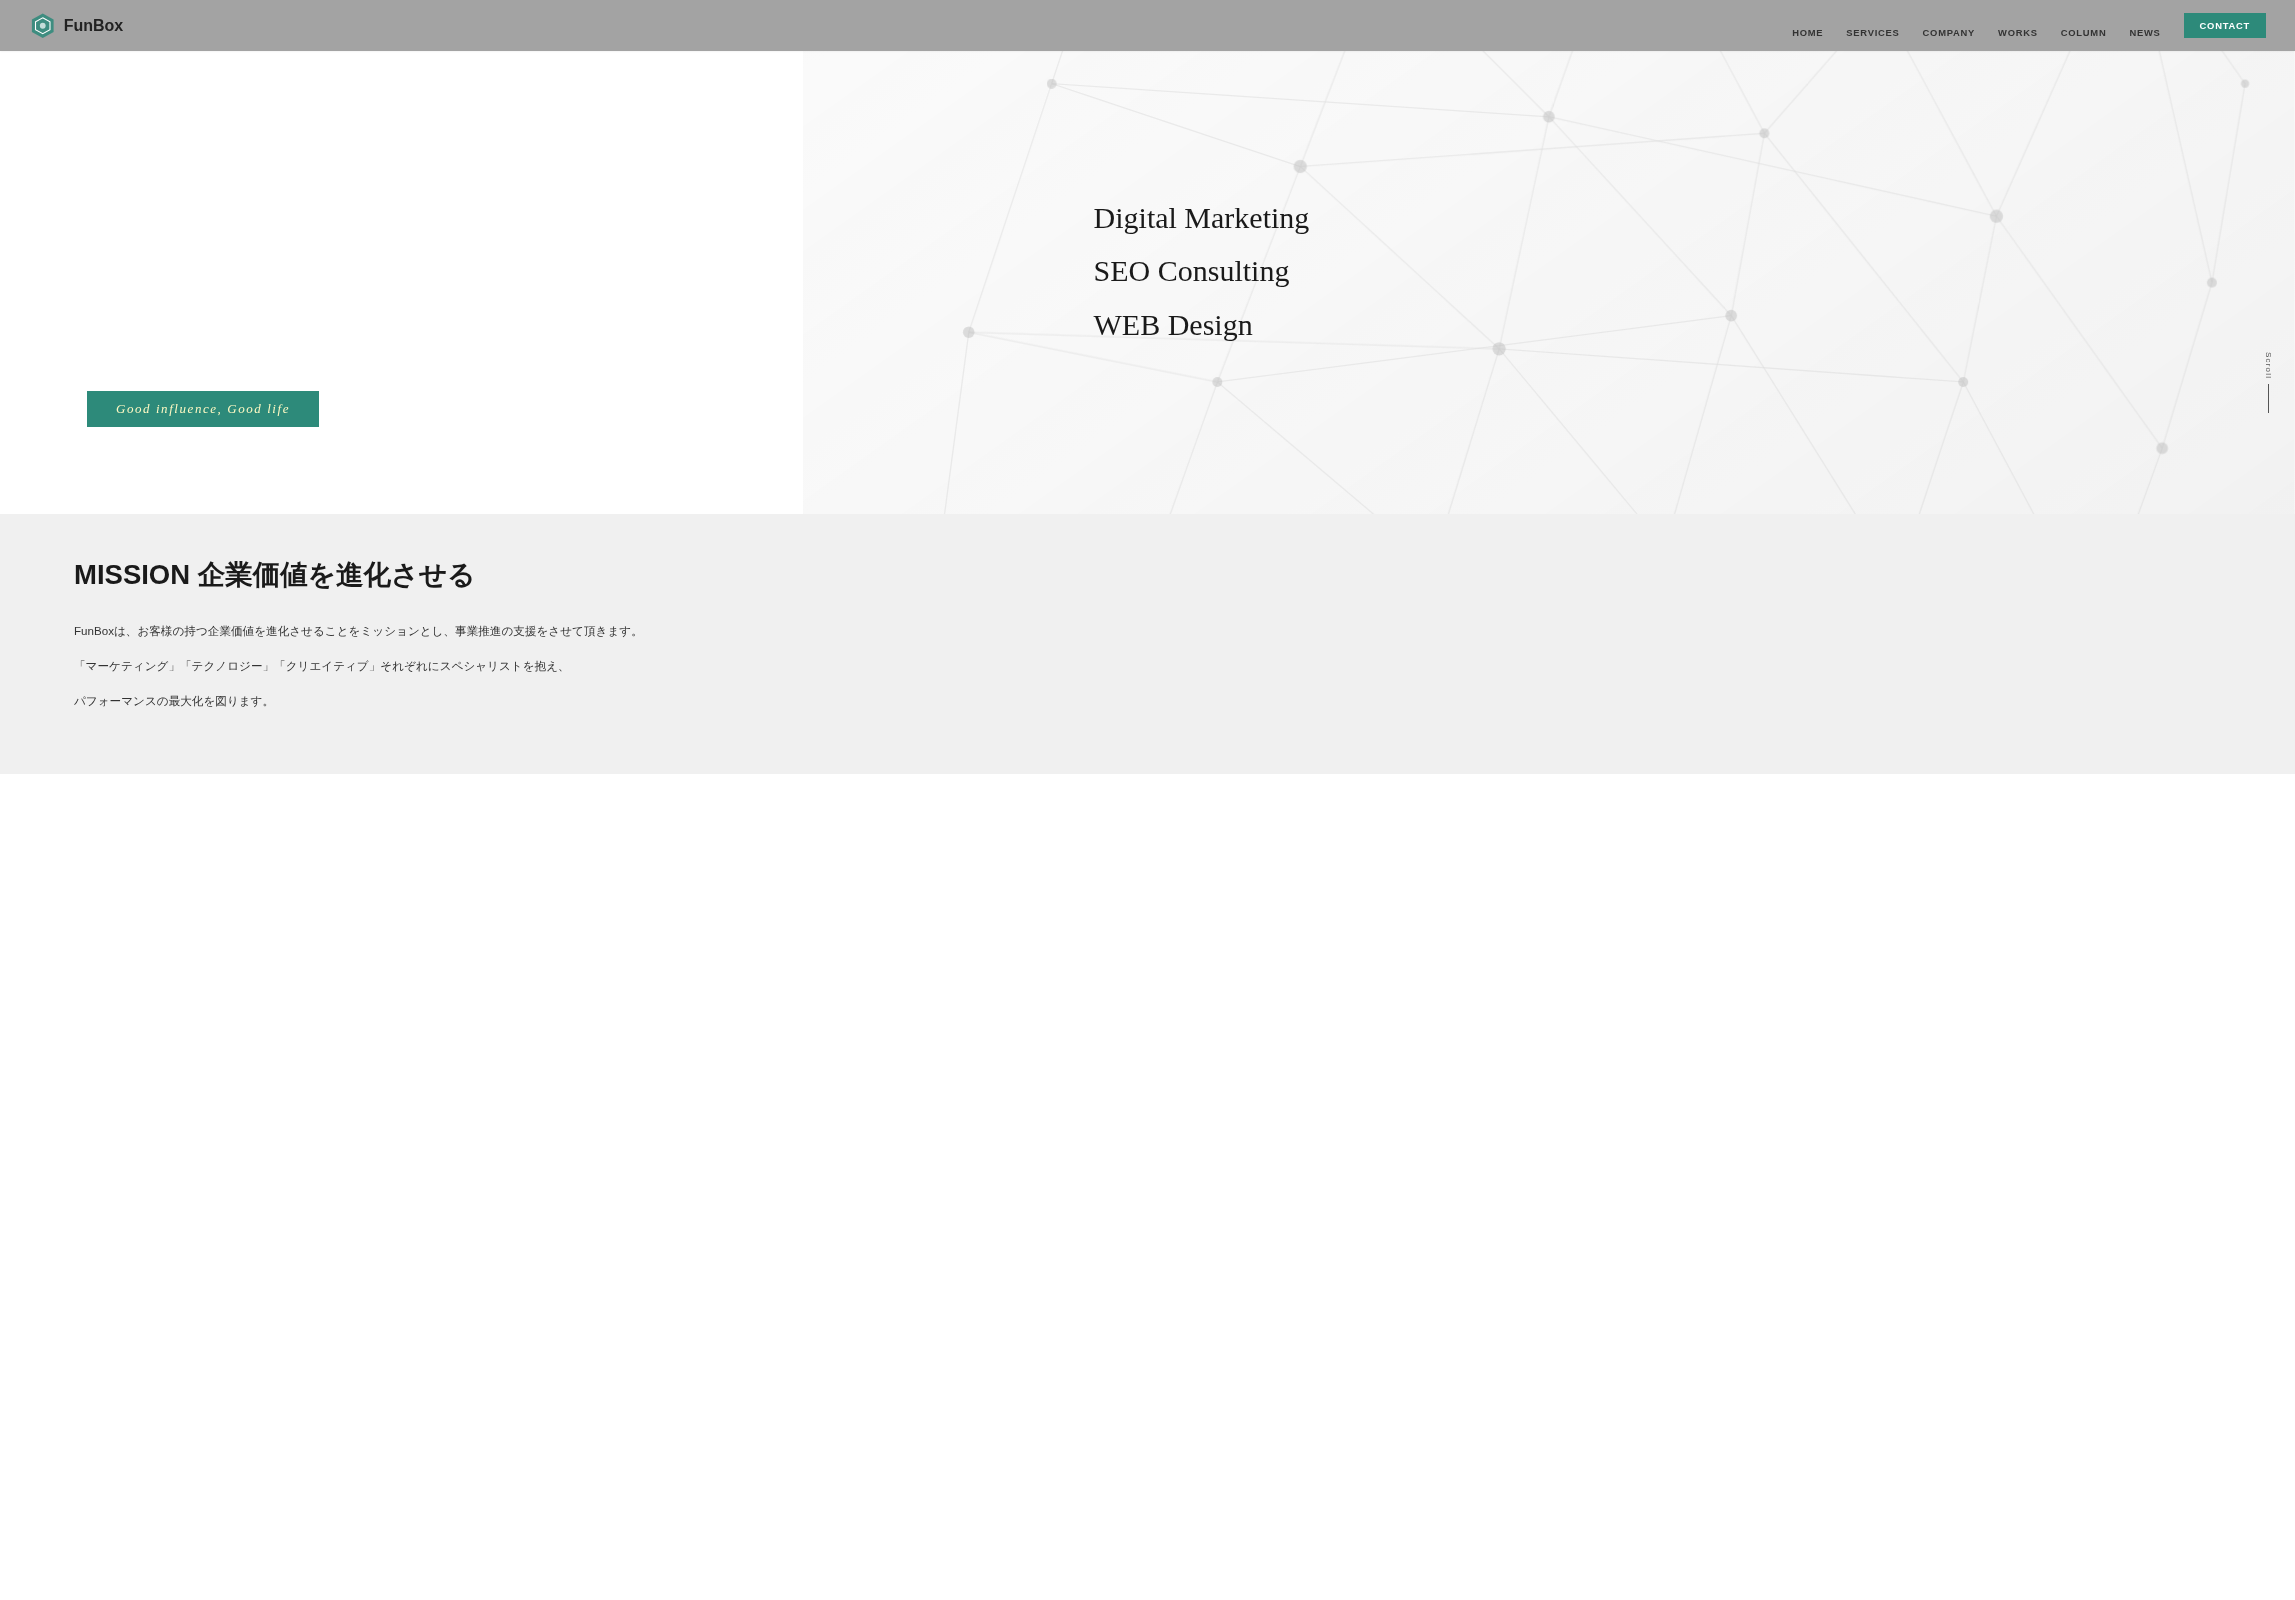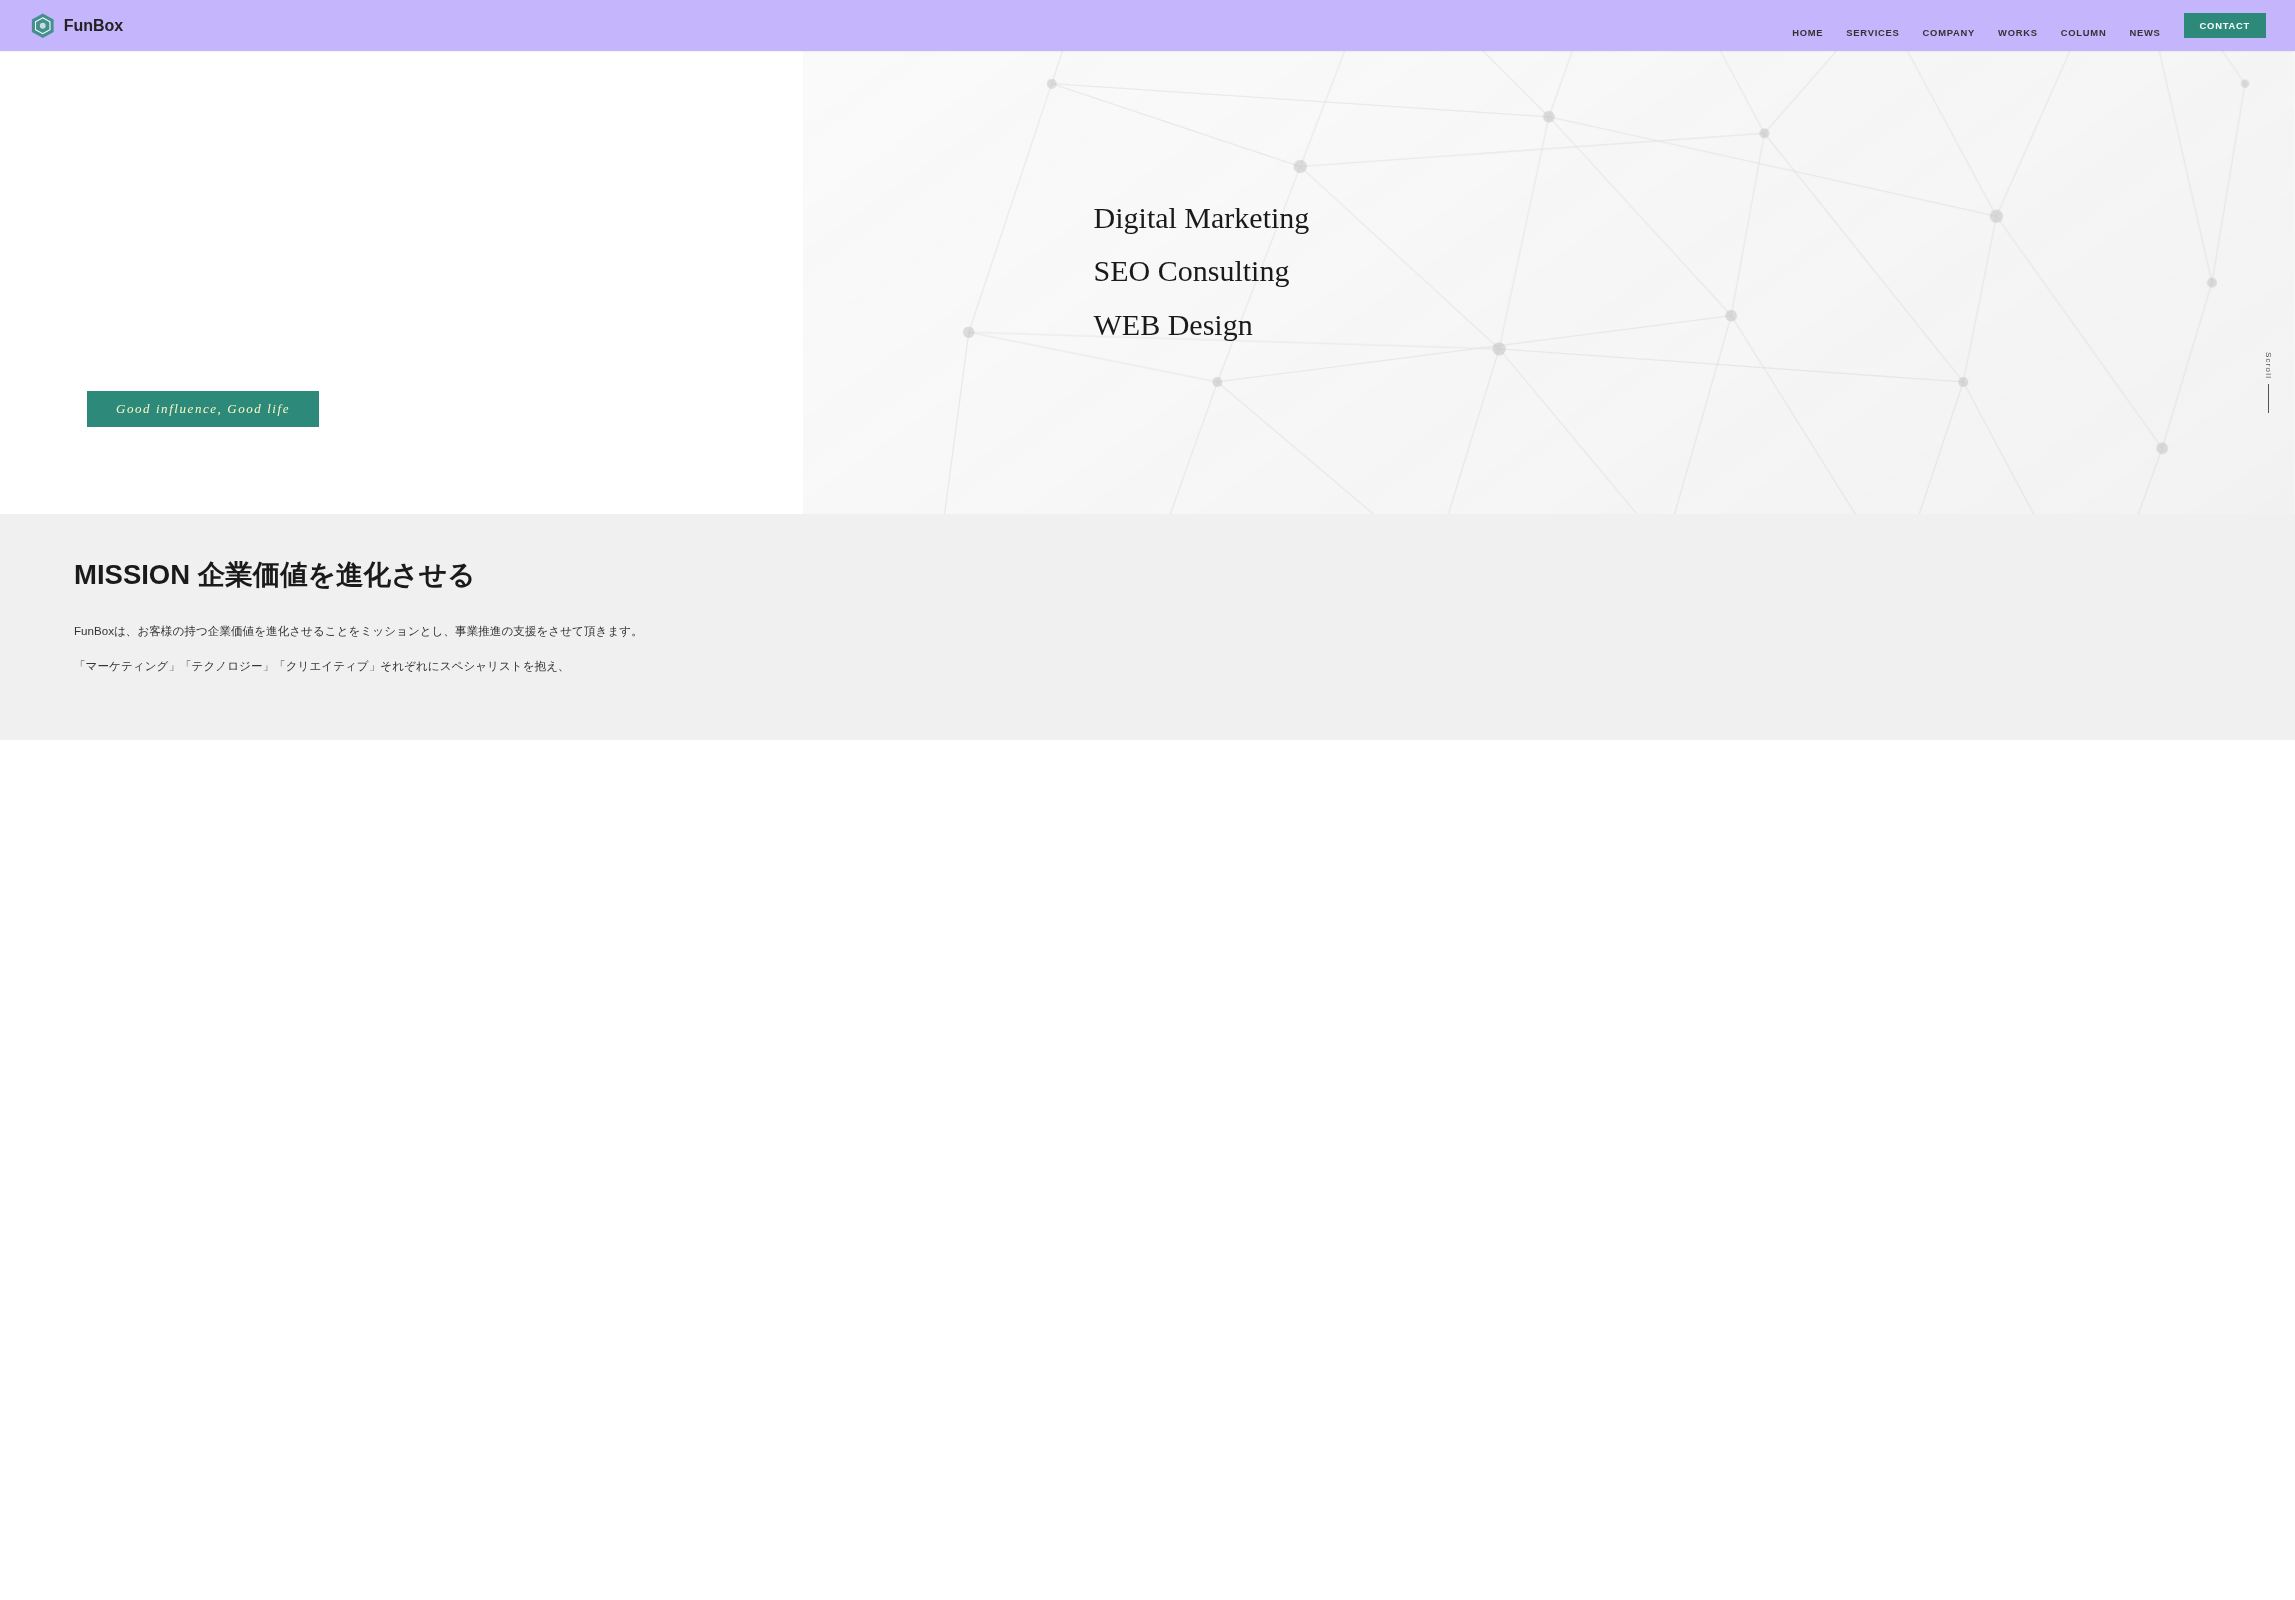--- a/index.html
+++ b/index.html
@@ -14,21 +14,21 @@
       overflow-x: hidden;
     }
 
     
     header {
       position: fixed;
       top: 0;
       left: 0;
       right: 0;
       height: 51px;
-      background: #c4b5fd;
+      background: #a3a3a3;
       display: flex;
       align-items: center;
       justify-content: space-between;
       padding: 8px 29px;
       z-index: 100;
       box-shadow: 0 0.7px 2.2px rgba(0,0,0,0.08);
     }
 
     .logo-area {
       display: flex;
@@ -342,15 +342,16 @@
     <div class="scroll-line"></div>
   </div>
 
 </section>
 
 <section class="mission-section">
   <h2 class="mission-title">MISSION 企業価値を進化させる</h2>
   <div class="mission-body">
     <p>FunBoxは、お客様の持つ企業価値を進化させることをミッションとし、事業推進の支援をさせて頂きます。</p>
     <p>「マーケティング」「テクノロジー」「クリエイティブ」それぞれにスペシャリストを抱え、</p>
+    <p>パフォーマンスの最大化を図ります。</p>
   </div>
 </section>
 
 
 </body></html>

